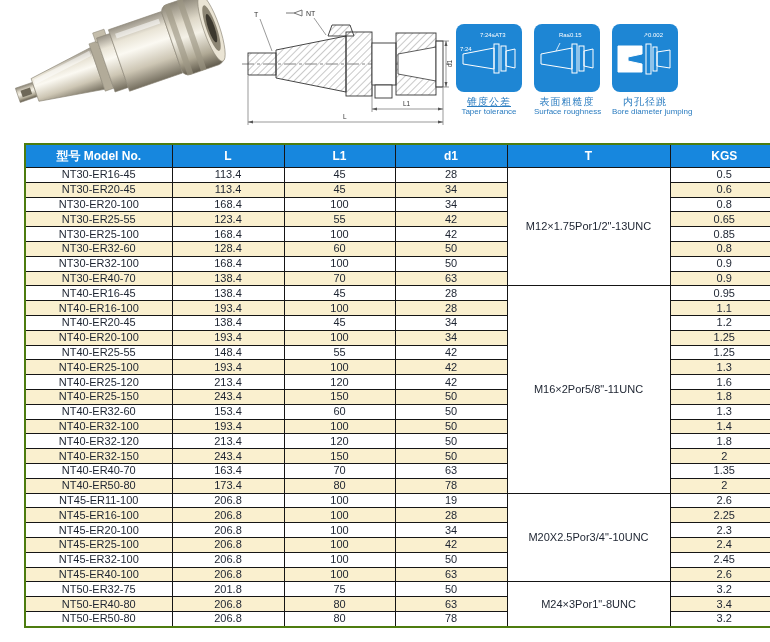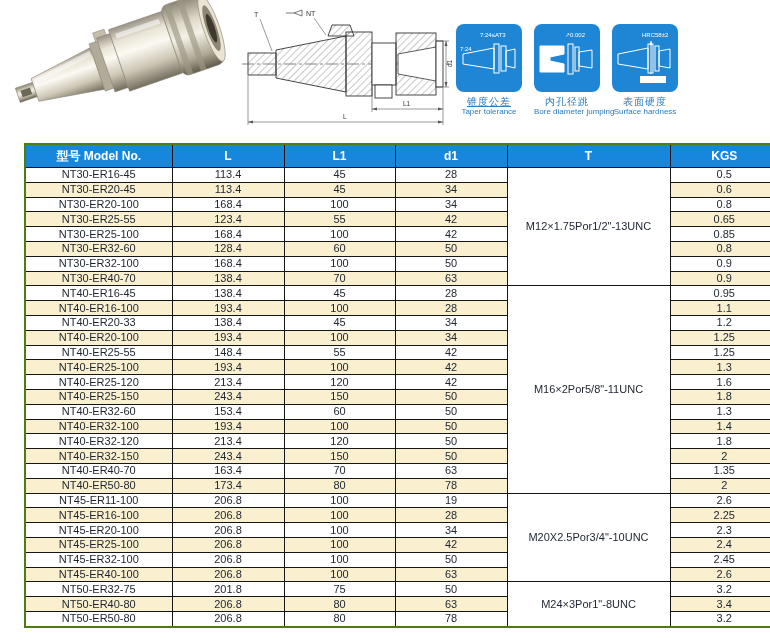--- a/index.html
+++ b/index.html
@@ -129,51 +129,49 @@
           <rect x="45" y="22" width="5" height="25" fill="none" stroke="#fff" stroke-width="1"></rect>
           <polygon points="50,27 59,25 59,44 50,42" fill="none" stroke="#fff" stroke-width="1"></polygon>
           <text x="4" y="27" font-size="6" fill="#fff">7:24</text>
           <text x="24" y="13" font-size="6" fill="#fff">7:24≤AT3</text>
         </svg>
       </div>
       <div class="cap-cn" style="color: rgb(42, 124, 192); text-decoration: underline;">锥度公差</div>
       <div class="cap-en" style="color: rgb(42, 124, 192);">Taper tolerance</div>
     </div>
 
+    <div class="tile-wrap">
+      <div class="tile" style="background: rgb(30, 134, 212);">
+        <svg width="66" height="68" viewBox="0 0 66 68">
+          <polygon points="7,30 38,24 38,45 7,40" fill="none" stroke="#fff" stroke-width="1"></polygon>
+          <rect x="38" y="20" width="5" height="29" fill="none" stroke="#fff" stroke-width="1"></rect>
+          <rect x="45" y="22" width="5" height="25" fill="none" stroke="#fff" stroke-width="1"></rect>
+          <polygon points="50,27 59,25 59,44 50,42" fill="none" stroke="#fff" stroke-width="1"></polygon>
+          <line x1="22" y1="27" x2="26" y2="19" stroke="#fff" stroke-width="0.8"></line>
+          <text x="25" y="13" font-size="6" fill="#fff">Ra≤0.15</text>
+        </svg>
+      </div>
+      <div class="cap-cn" style="color: rgb(42, 124, 192);">表面粗糙度</div>
+      <div class="cap-en" style="color: rgb(42, 124, 192);">Surface roughness</div>
+    </div>
 
     <div class="tile-wrap">
       <div class="tile" style="background: rgb(30, 134, 212);">
         <svg width="66" height="68" viewBox="0 0 66 68">
           <polygon points="6,22 30,22 30,30 16,33 16,37 30,40 30,48 6,48" fill="#fff" stroke="#fff" stroke-width="1"></polygon>
           <rect x="34" y="20" width="5" height="30" fill="none" stroke="#fff" stroke-width="1"></rect>
           <rect x="41" y="23" width="4" height="24" fill="none" stroke="#fff" stroke-width="1"></rect>
           <polygon points="45,28 58,26 58,44 45,42" fill="none" stroke="#fff" stroke-width="1"></polygon>
           <text x="31" y="13" font-size="6" fill="#fff">↗0.002</text>
         </svg>
       </div>
       <div class="cap-cn" style="color: rgb(42, 124, 192);">内孔径跳</div>
       <div class="cap-en" style="color: rgb(42, 124, 192);">Bore diameter jumping</div>
     </div>
 
-    <div class="tile-wrap">
-      <div class="tile" style="background: rgb(30, 134, 212);">
-        <svg width="66" height="68" viewBox="0 0 66 68">
-          <polygon points="6,30 36,24 36,45 6,40" fill="none" stroke="#fff" stroke-width="1"></polygon>
-          <rect x="36" y="20" width="5" height="29" fill="none" stroke="#fff" stroke-width="1"></rect>
-          <rect x="43" y="22" width="4" height="25" fill="none" stroke="#fff" stroke-width="1"></rect>
-          <polygon points="47,27 58,25 58,44 47,42" fill="none" stroke="#fff" stroke-width="1"></polygon>
-          <line x1="39" y1="17" x2="39" y2="50" stroke="#fff" stroke-width="1"></line>
-          <polygon points="39,17 37.5,21 40.5,21" fill="#fff"></polygon>
-          <rect x="28" y="52" width="26" height="7" fill="#fff"></rect>
-          <text x="30" y="13" font-size="6" fill="#fff">HRC58±2</text>
-        </svg>
-      </div>
-      <div class="cap-cn" style="color: rgb(42, 124, 192);">表面硬度</div>
-      <div class="cap-en" style="color: rgb(42, 124, 192);">Surface hardness</div>
-    </div>
   </div>
 
 
   <table class="spec">
     <colgroup>
       <col style="width:147px">
         <col style="width:112px">
         <col style="width:111px">
       <col style="width:112px">
         <col style="width:163px">
@@ -256,21 +254,21 @@
           <td>0.95</td>
         </tr>
         <tr class="alt">
           <td>NT40-ER16-100</td>
           <td>193.4</td>
           <td>100</td>
           <td>28</td>
           <td>1.1</td>
         </tr>
         <tr>
-          <td>NT40-ER20-33</td>
+          <td>NT40-ER20-45</td>
           <td>138.4</td>
           <td>45</td>
           <td>34</td>
           <td>1.2</td>
         </tr>
         <tr class="alt">
           <td>NT40-ER20-100</td>
           <td>193.4</td>
           <td>100</td>
           <td>34</td>

